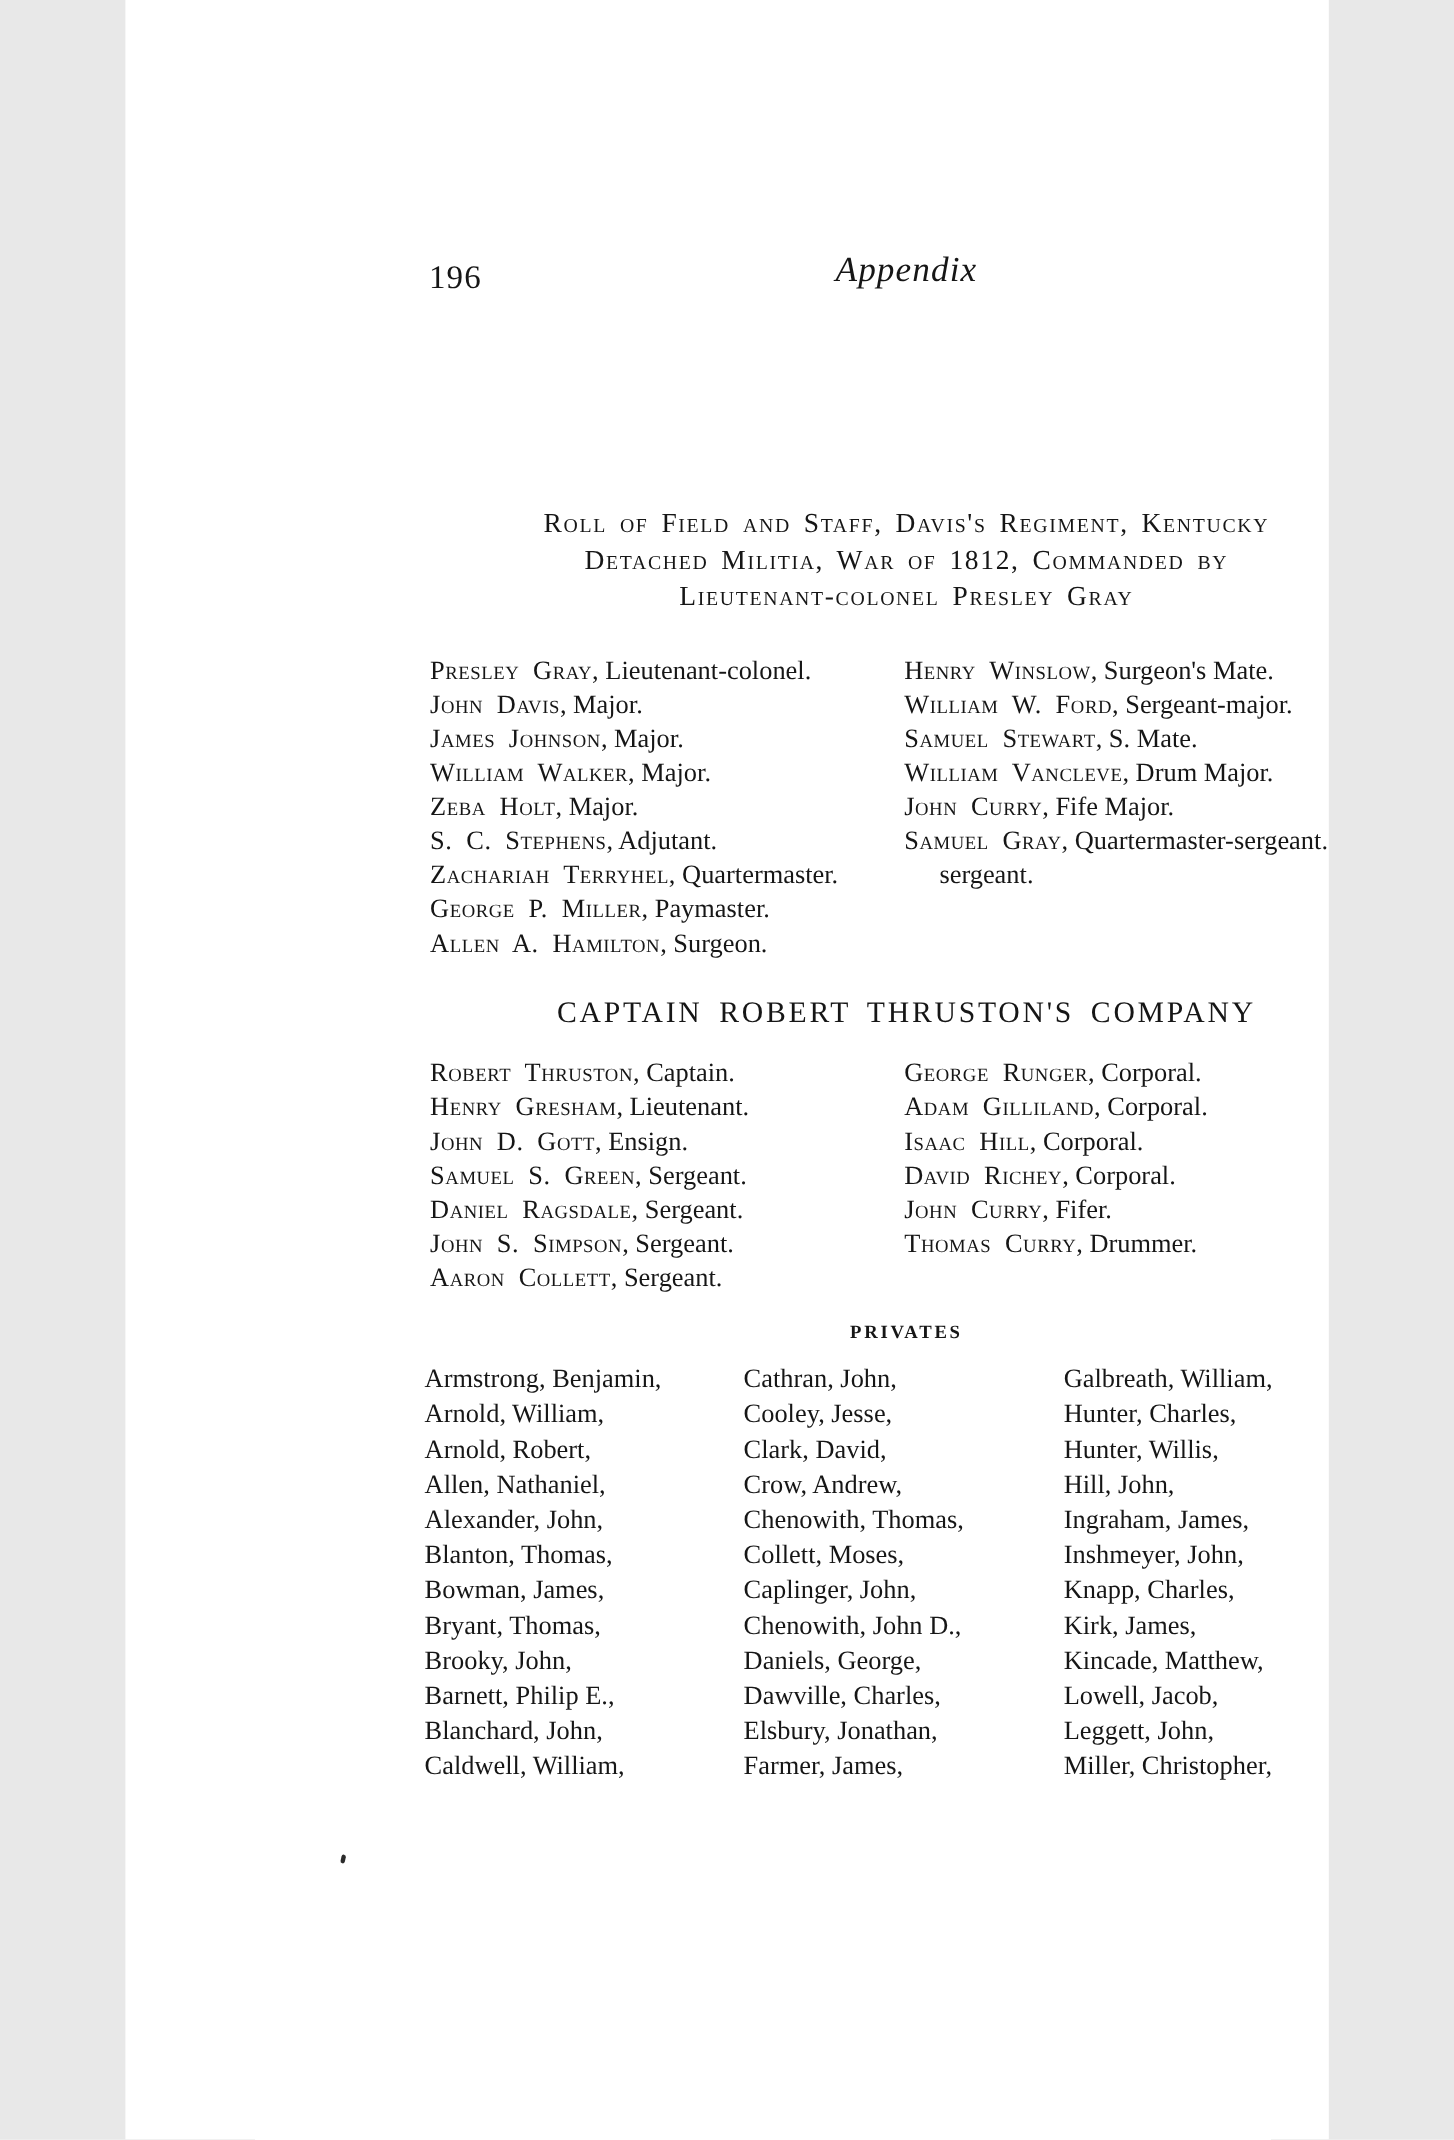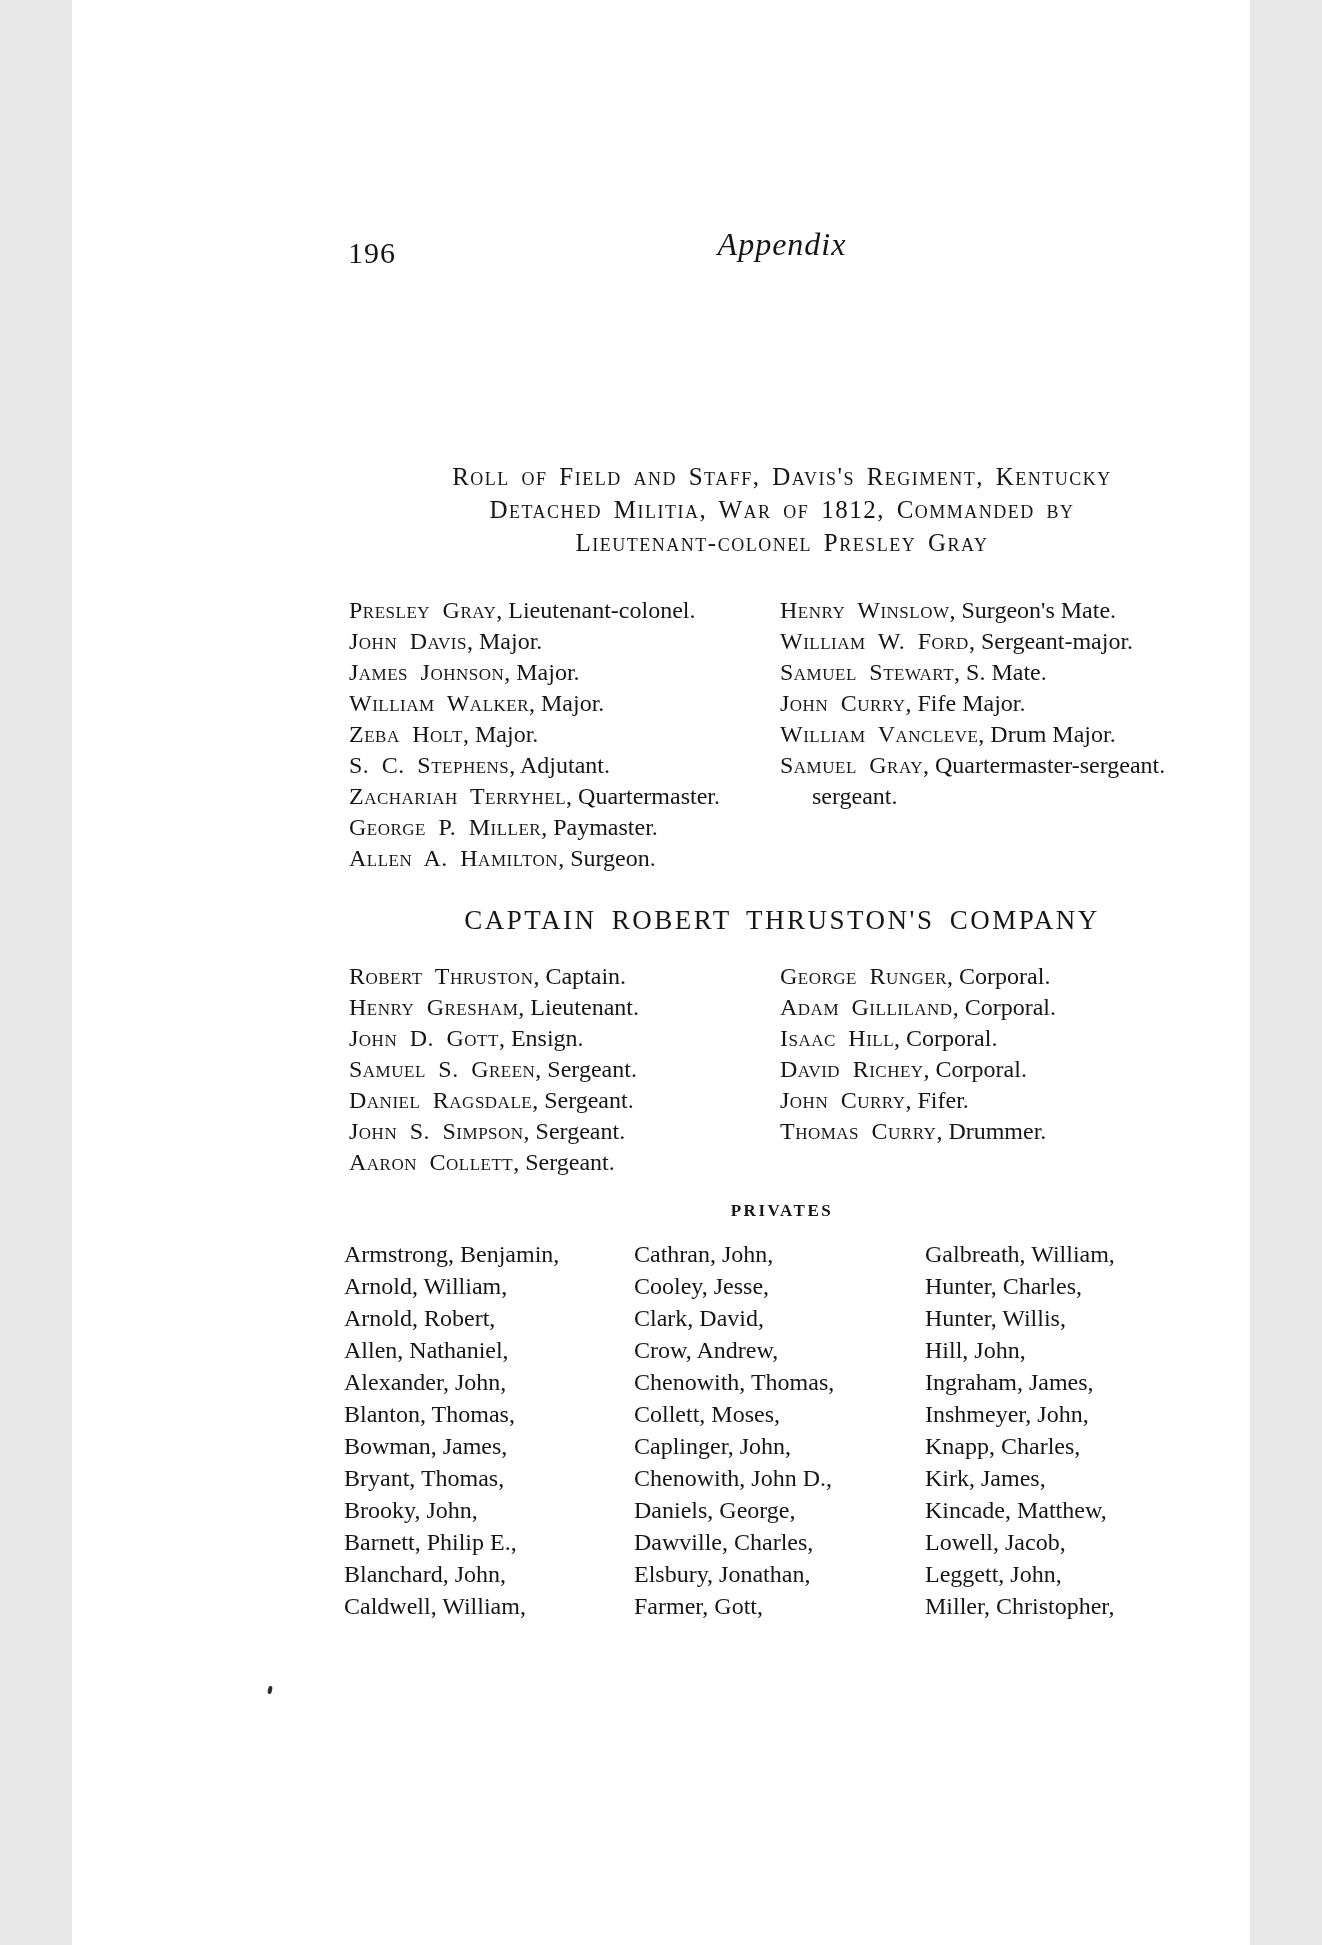--- a/index.html
+++ b/index.html
@@ -2,21 +2,21 @@
 <html><head>
 <meta charset="utf-8">
 <style>
   html, body {
     margin: 0;
     padding: 0;
     background: #e8e8e8;
   }
   .page {
     position: relative;
-    width: 1178px;
+    width: 1094px;
     height: 1945px;
     margin: 0 auto;
     background: #ffffff;
     color: #161616;
     font-family: "Liberation Serif", "DejaVu Serif", serif;
     overflow: hidden;
   }
   .abs { position: absolute; }
   .centered {
     left: 99px;
@@ -125,22 +125,22 @@
       <div class="entry"><span class="sc">Zeba Holt</span>, Major.</div>
       <div class="entry"><span class="sc">S. C. Stephens</span>, Adjutant.</div>
       <div class="entry"><span class="sc">Zachariah Terryhel</span>, Quartermaster.</div>
       <div class="entry"><span class="sc">George P. Miller</span>, Paymaster.</div>
       <div class="entry"><span class="sc">Allen A. Hamilton</span>, Surgeon.</div>
     </div>
   <div class="abs roster-col col-fs-right">
       <div class="entry"><span class="sc">Henry Winslow</span>, Surgeon's Mate.</div>
       <div class="entry"><span class="sc">William W. Ford</span>, Sergeant-major.</div>
       <div class="entry"><span class="sc">Samuel Stewart</span>, S. Mate.</div>
+      <div class="entry"><span class="sc">William Vancleve</span>, Drum Major.</div>
       <div class="entry"><span class="sc">John Curry</span>, Fife Major.</div>
-      <div class="entry"><span class="sc">William Vancleve</span>, Drum Major.</div>
       <div class="entry"><span class="sc">Samuel Gray</span>, Quartermaster-sergeant.</div>
       <div class="entry cont">sergeant.</div>
     </div>
 
   <div class="abs centered company-heading">CAPTAIN ROBERT THRUSTON'S COMPANY</div>
 
   <div class="abs roster-col col-co-left">
       <div class="entry"><span class="sc">Robert Thruston</span>, Captain.</div>
       <div class="entry"><span class="sc">Henry Gresham</span>, Lieutenant.</div>
       <div class="entry"><span class="sc">John D. Gott</span>, Ensign.</div>
@@ -179,21 +179,21 @@
       <div class="entry">Cooley, Jesse,</div>
       <div class="entry">Clark, David,</div>
       <div class="entry">Crow, Andrew,</div>
       <div class="entry">Chenowith, Thomas,</div>
       <div class="entry">Collett, Moses,</div>
       <div class="entry">Caplinger, John,</div>
       <div class="entry">Chenowith, John D.,</div>
       <div class="entry">Daniels, George,</div>
       <div class="entry">Dawville, Charles,</div>
       <div class="entry">Elsbury, Jonathan,</div>
-      <div class="entry">Farmer, Gott,</div>
+      <div class="entry">Farmer, James,</div>
     </div>
   <div class="abs privates-col col-p3">
       <div class="entry">Galbreath, William,</div>
       <div class="entry">Hunter, Charles,</div>
       <div class="entry">Hunter, Willis,</div>
       <div class="entry">Hill, John,</div>
       <div class="entry">Ingraham, James,</div>
       <div class="entry">Inshmeyer, John,</div>
       <div class="entry">Knapp, Charles,</div>
       <div class="entry">Kirk, James,</div>

